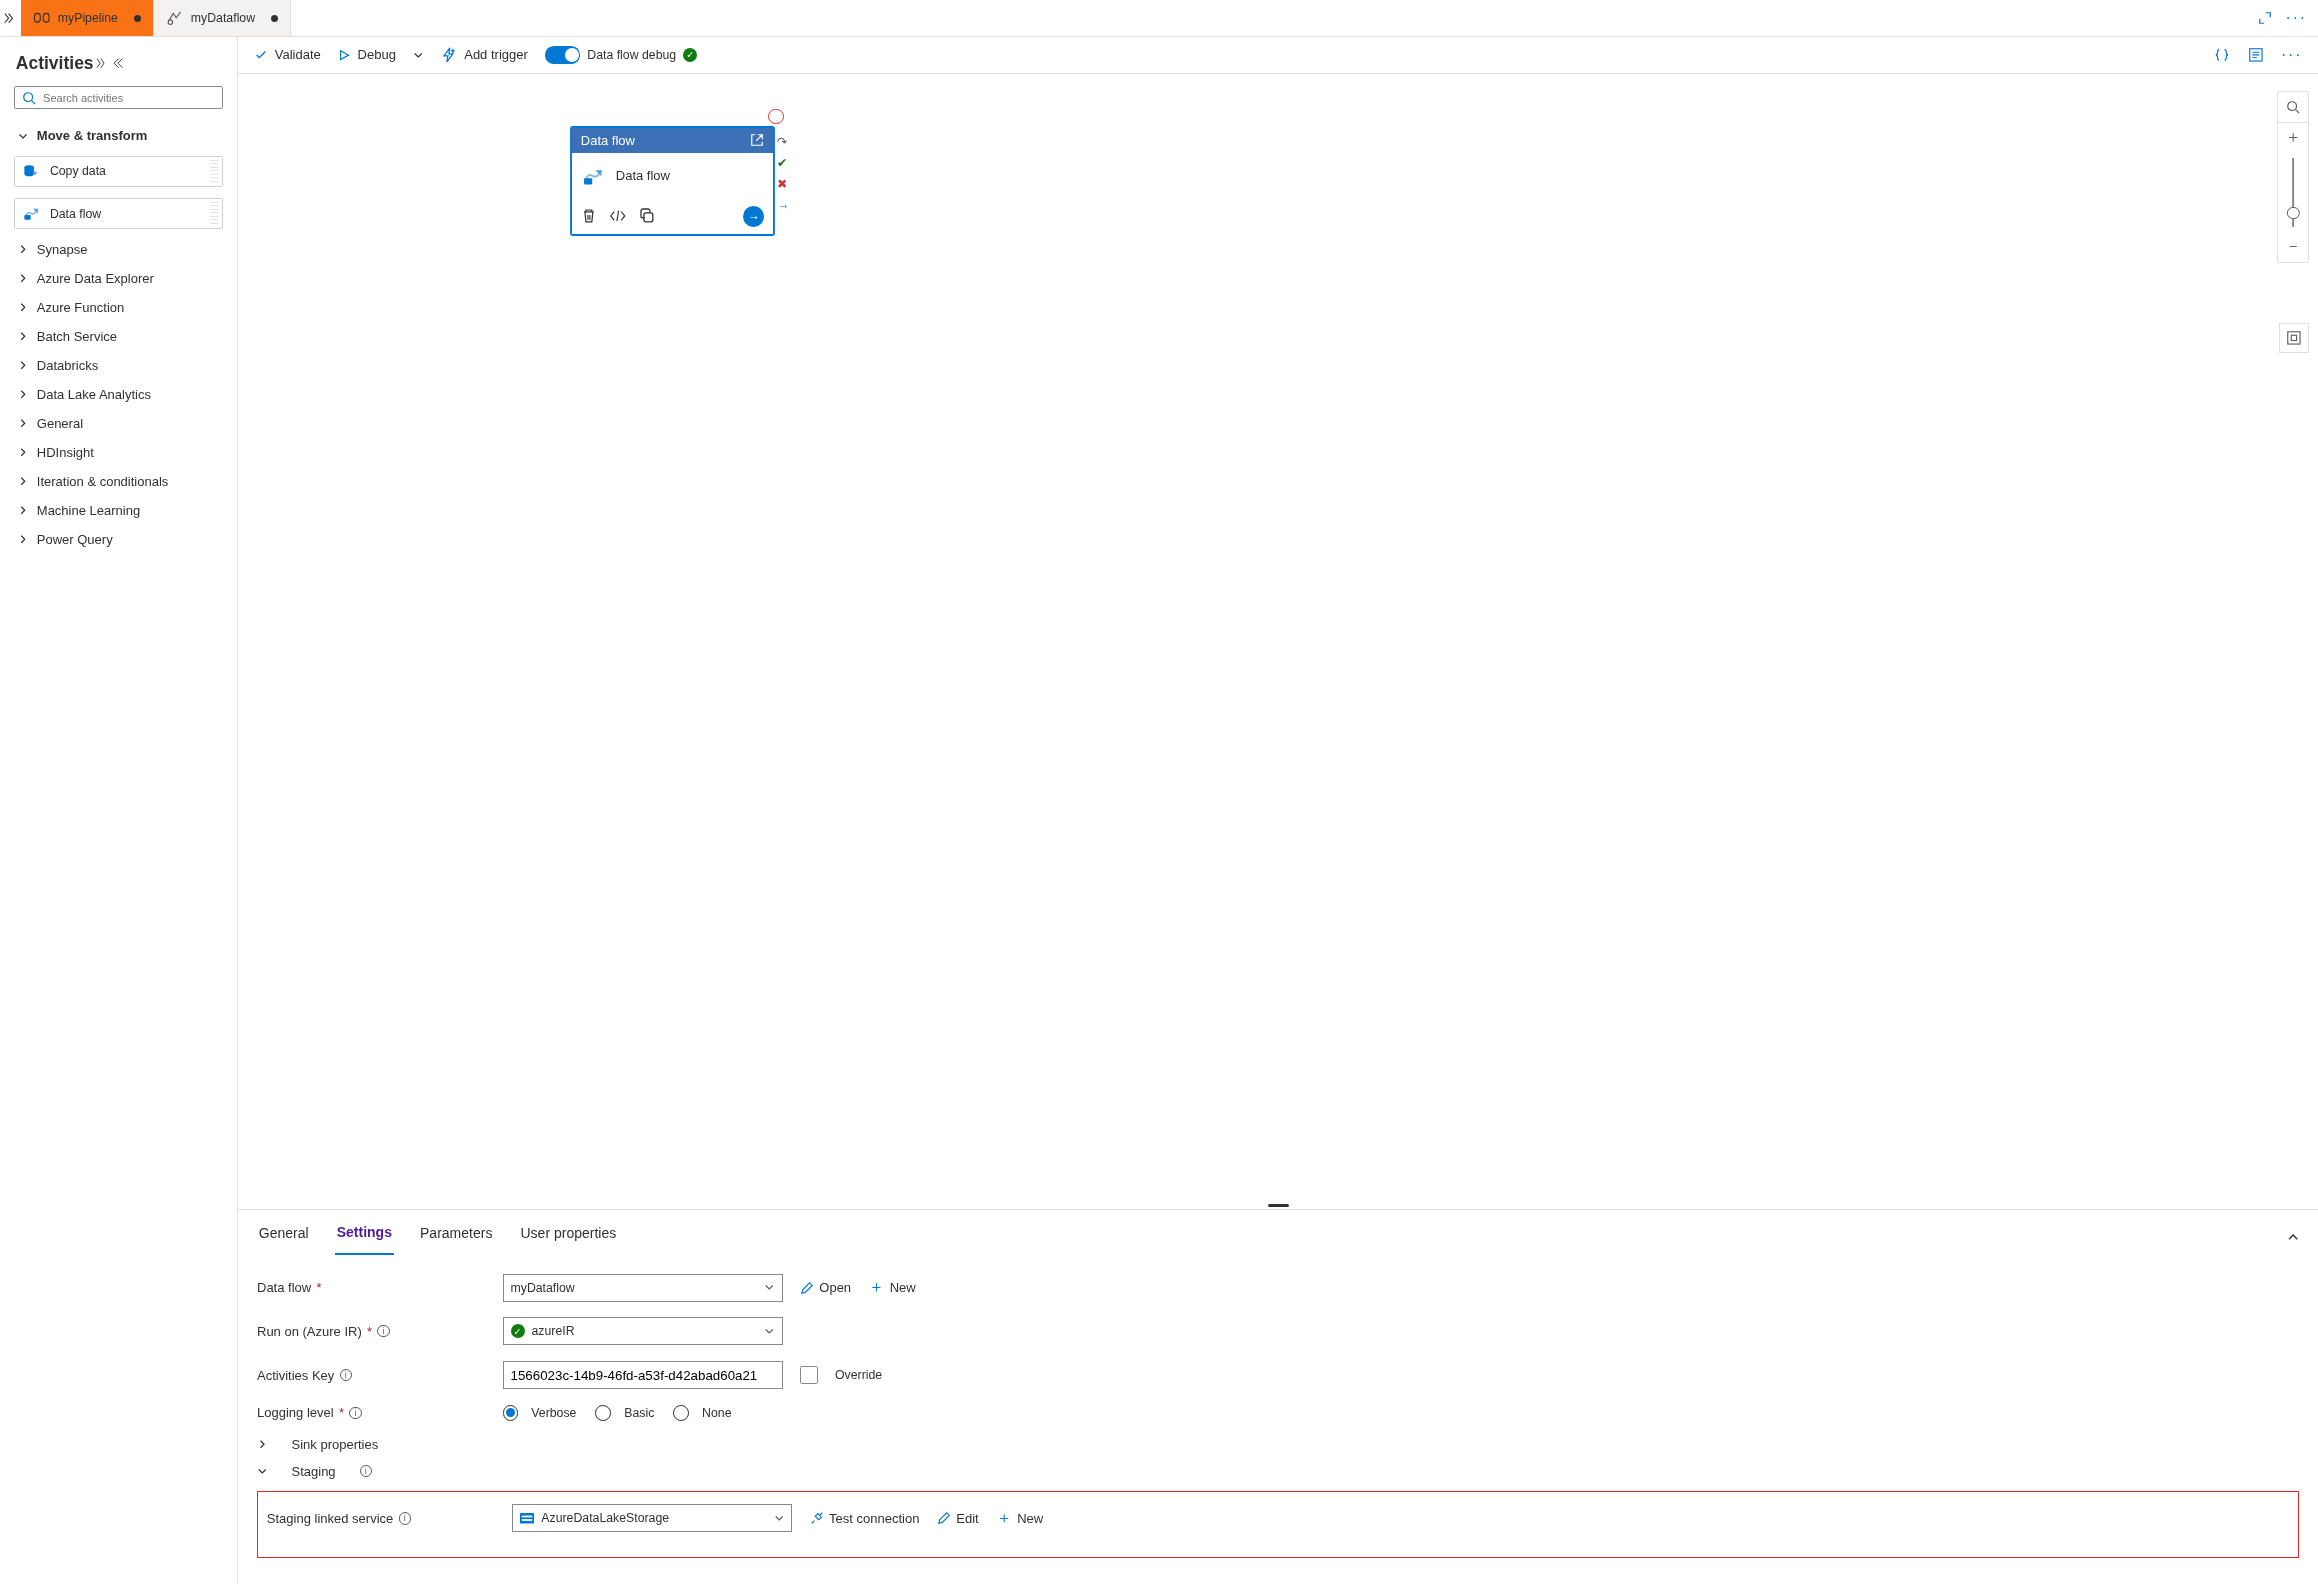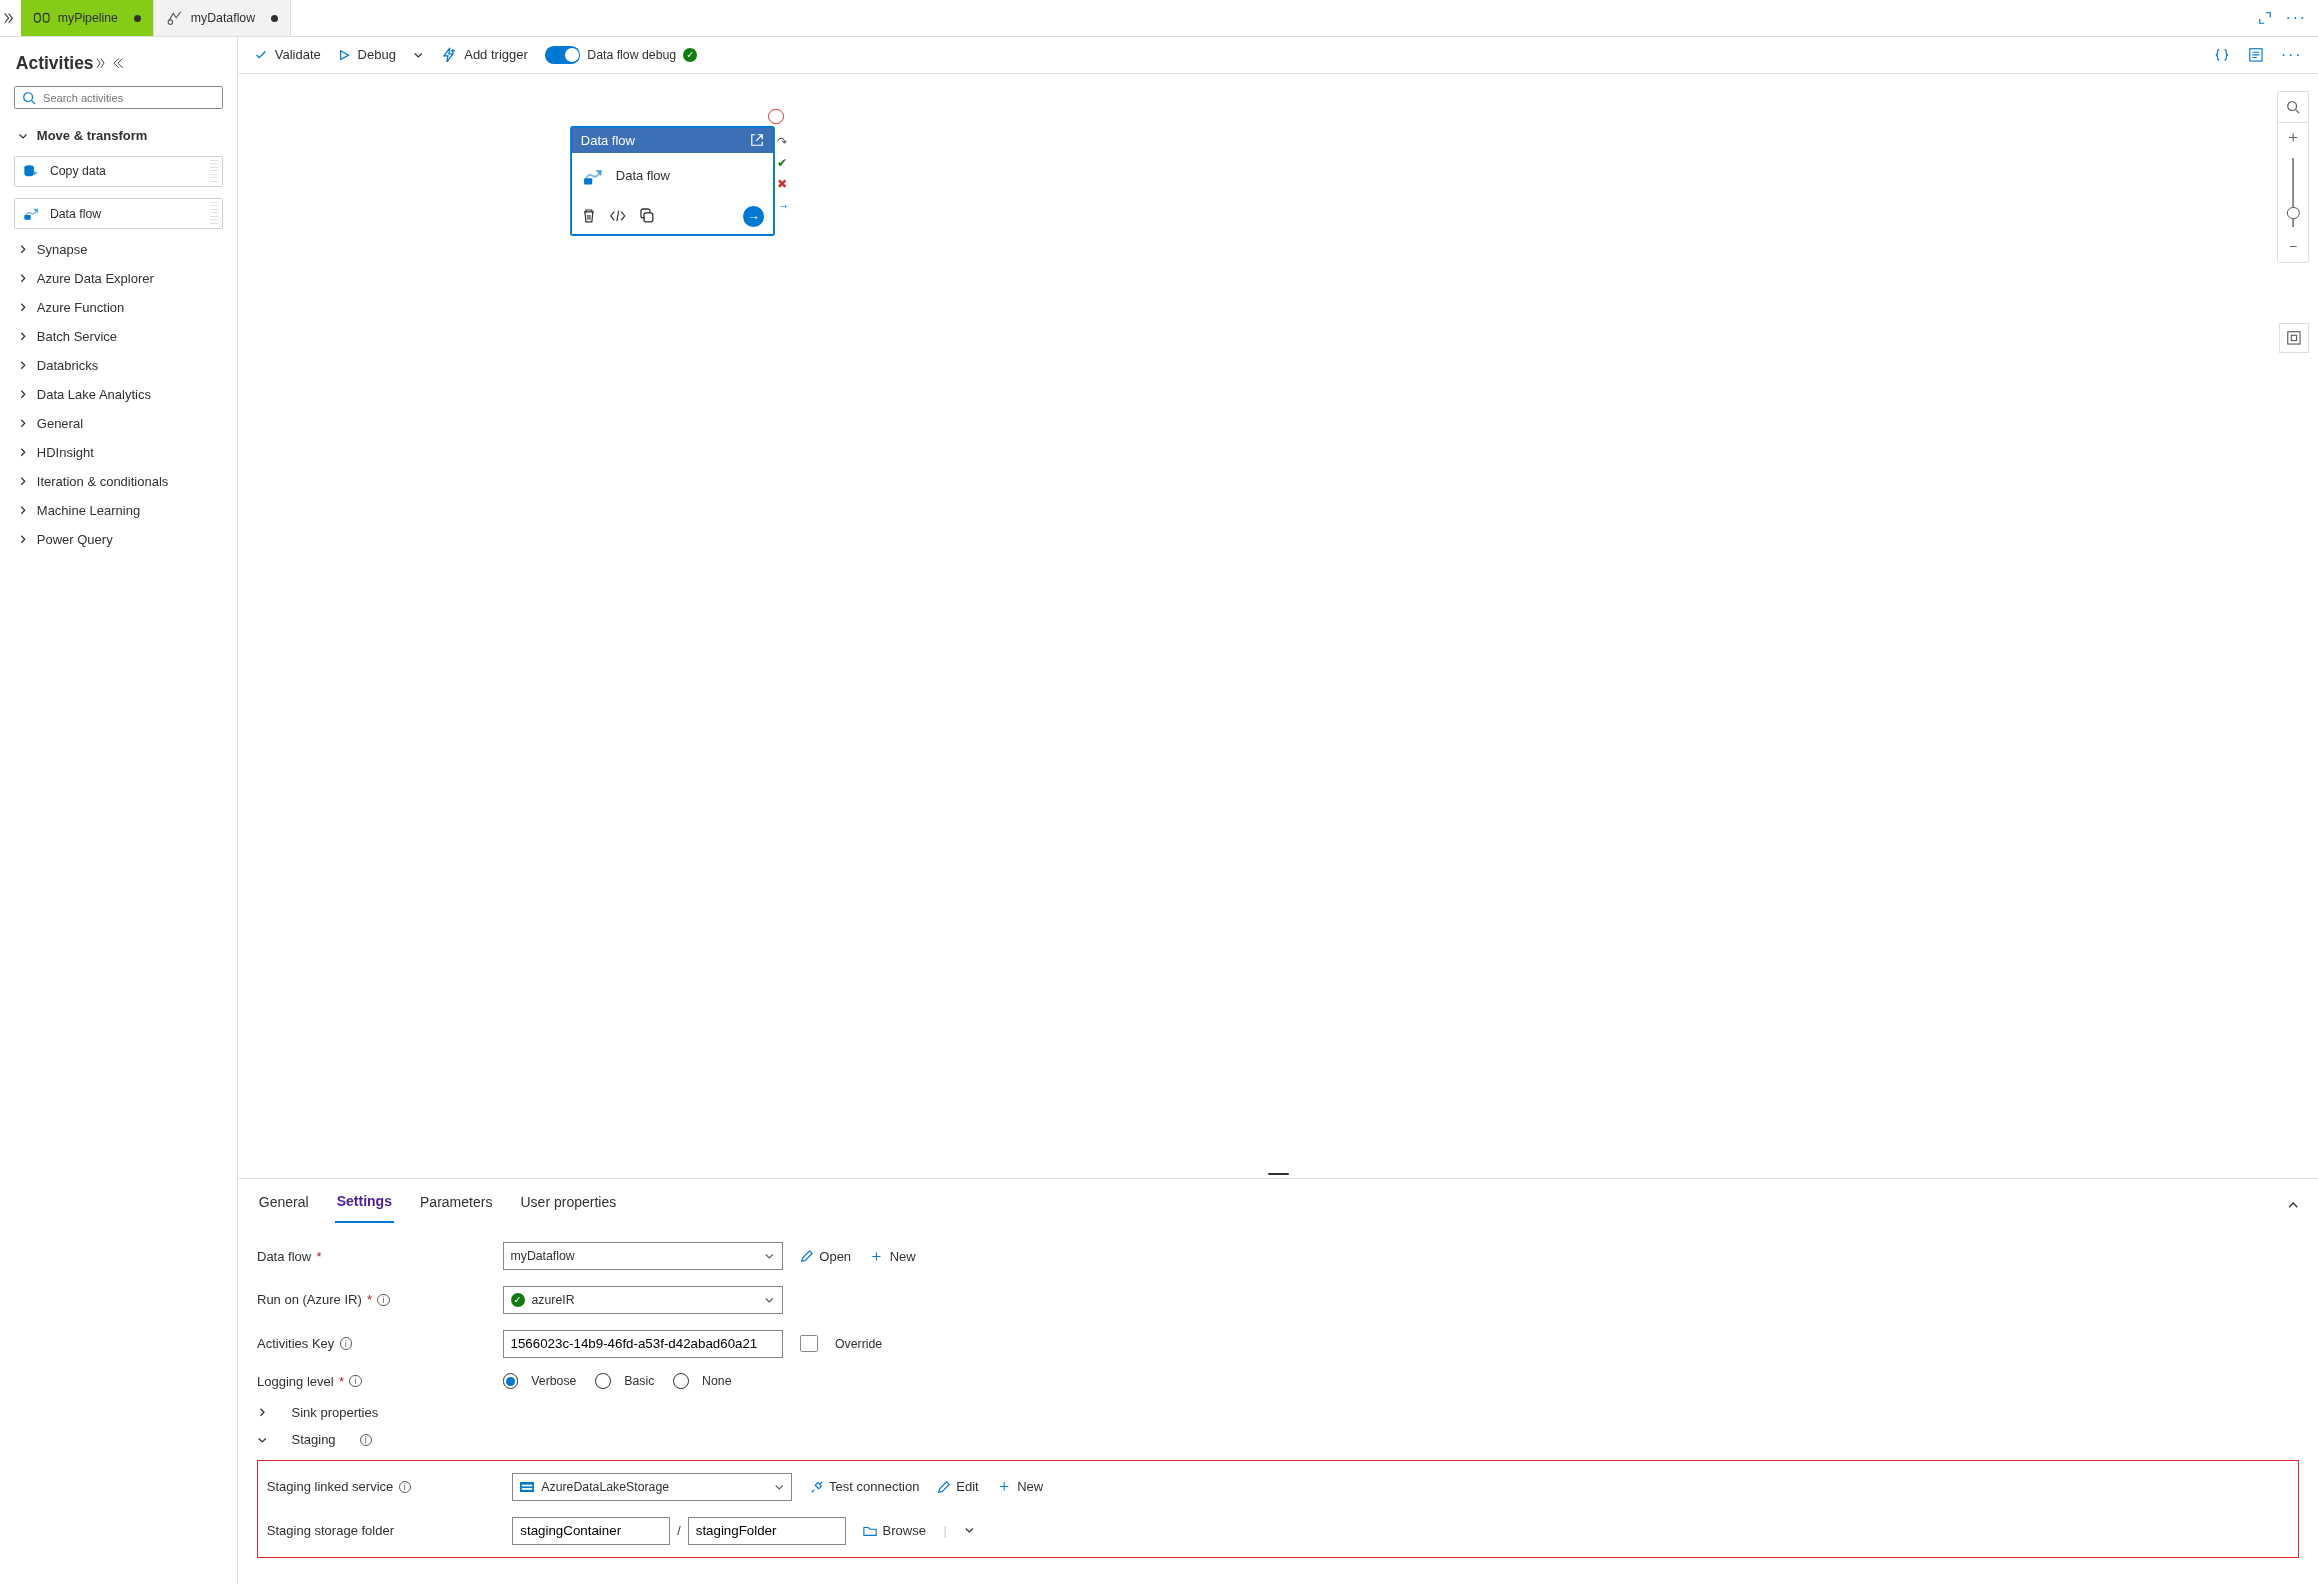--- a/index.html
+++ b/index.html
@@ -1,21 +1,21 @@
 <!DOCTYPE html>
 <html style="font-size:14px"><head>
 <meta charset="utf-8">
 <style>
 * { box-sizing: border-box; margin: 0; padding: 0; font-family: "Segoe UI", -apple-system, sans-serif; }
 body { font-size: 12.3px; color: #323130; background: #fff; }
 
 .top-bar { display: flex; align-items: center; height: 37px; border-bottom: 0.9px solid #e1dfdd; }
 .top-expand { width: 21px; height: 37px; display:flex; align-items:center; justify-content:center; cursor:pointer;}
 .tab { display:flex; align-items:center; gap:7px; padding: 0 12.3px; height:100%; border-right:0.9px solid #e1dfdd; cursor:pointer; position:relative; }
-.tab.active { background:#84cc16; }
+.tab.active { background:#f97316; }
 .tab.inactive { background:#f3f2f1; }
 .tab .dirty { width:7px; height:7px; border-radius:50%; background:#323130; margin-left:8.8px; }
 .tab .ticon { width:17.5px; height:17.5px; }
 .tab-spacer { flex:1; }
 .tab-right { display:flex; gap:12.3px; padding-right:12.3px; align-items:center;}
 .tab-right .ibtn { width:19px; height:19px; display:flex; align-items:center; justify-content:center; cursor:pointer; color:#0078d4;}
 
 .main { display:flex; height: calc(100vh - 37px); }
 
 .sidebar { width: 238px; min-width:238px; padding: 15.8px 8.8px 8.8px 8.8px; border-right:0.9px solid #e1dfdd; display:flex; flex-direction:column; }
@@ -480,40 +480,18 @@
                 <path d="M2 14l1-4 8-8 3 3-8 8-4 1z" fill="none" stroke="#0078d4" stroke-width="1.3"></path>
               </svg>
             <span>Edit</span>
           </div>
           <div class="link-btn">
             <span class="plus">＋</span>
             <span>New</span>
           </div>
         </div>
 
-        <div class="form-row" style="margin-bottom:3.5px;">
-          <div class="label">
-              <span>Staging storage folder</span>
-            </div>
-          <div class="path-pair">
-            <input value="stagingContainer" style="">
-            <span>/</span>
-            <input value="stagingFolder" style="">
-          </div>
-          <div class="link-btn">
-            <svg class="small-icon" viewBox="0 0 16 16">
-                <path d="M1 4h5l2 2h7v7H1z" fill="none" stroke="#0078d4" stroke-width="1.3"></path>
-              </svg>
-            <span>Browse</span>
-          </div>
-          <span style="color:#c8c6c4;">|</span>
-          <div>
-              <svg width="10.5" height="10.5" viewBox="0 0 12 12">
-                <path d="M2 4l4 4 4-4" fill="none" stroke="#323130" stroke-width="1.4"></path>
-              </svg>
-            </div>
-        </div>
       </div>
 
     </div>
   </div>
 </div>
 
 
 </body></html>

